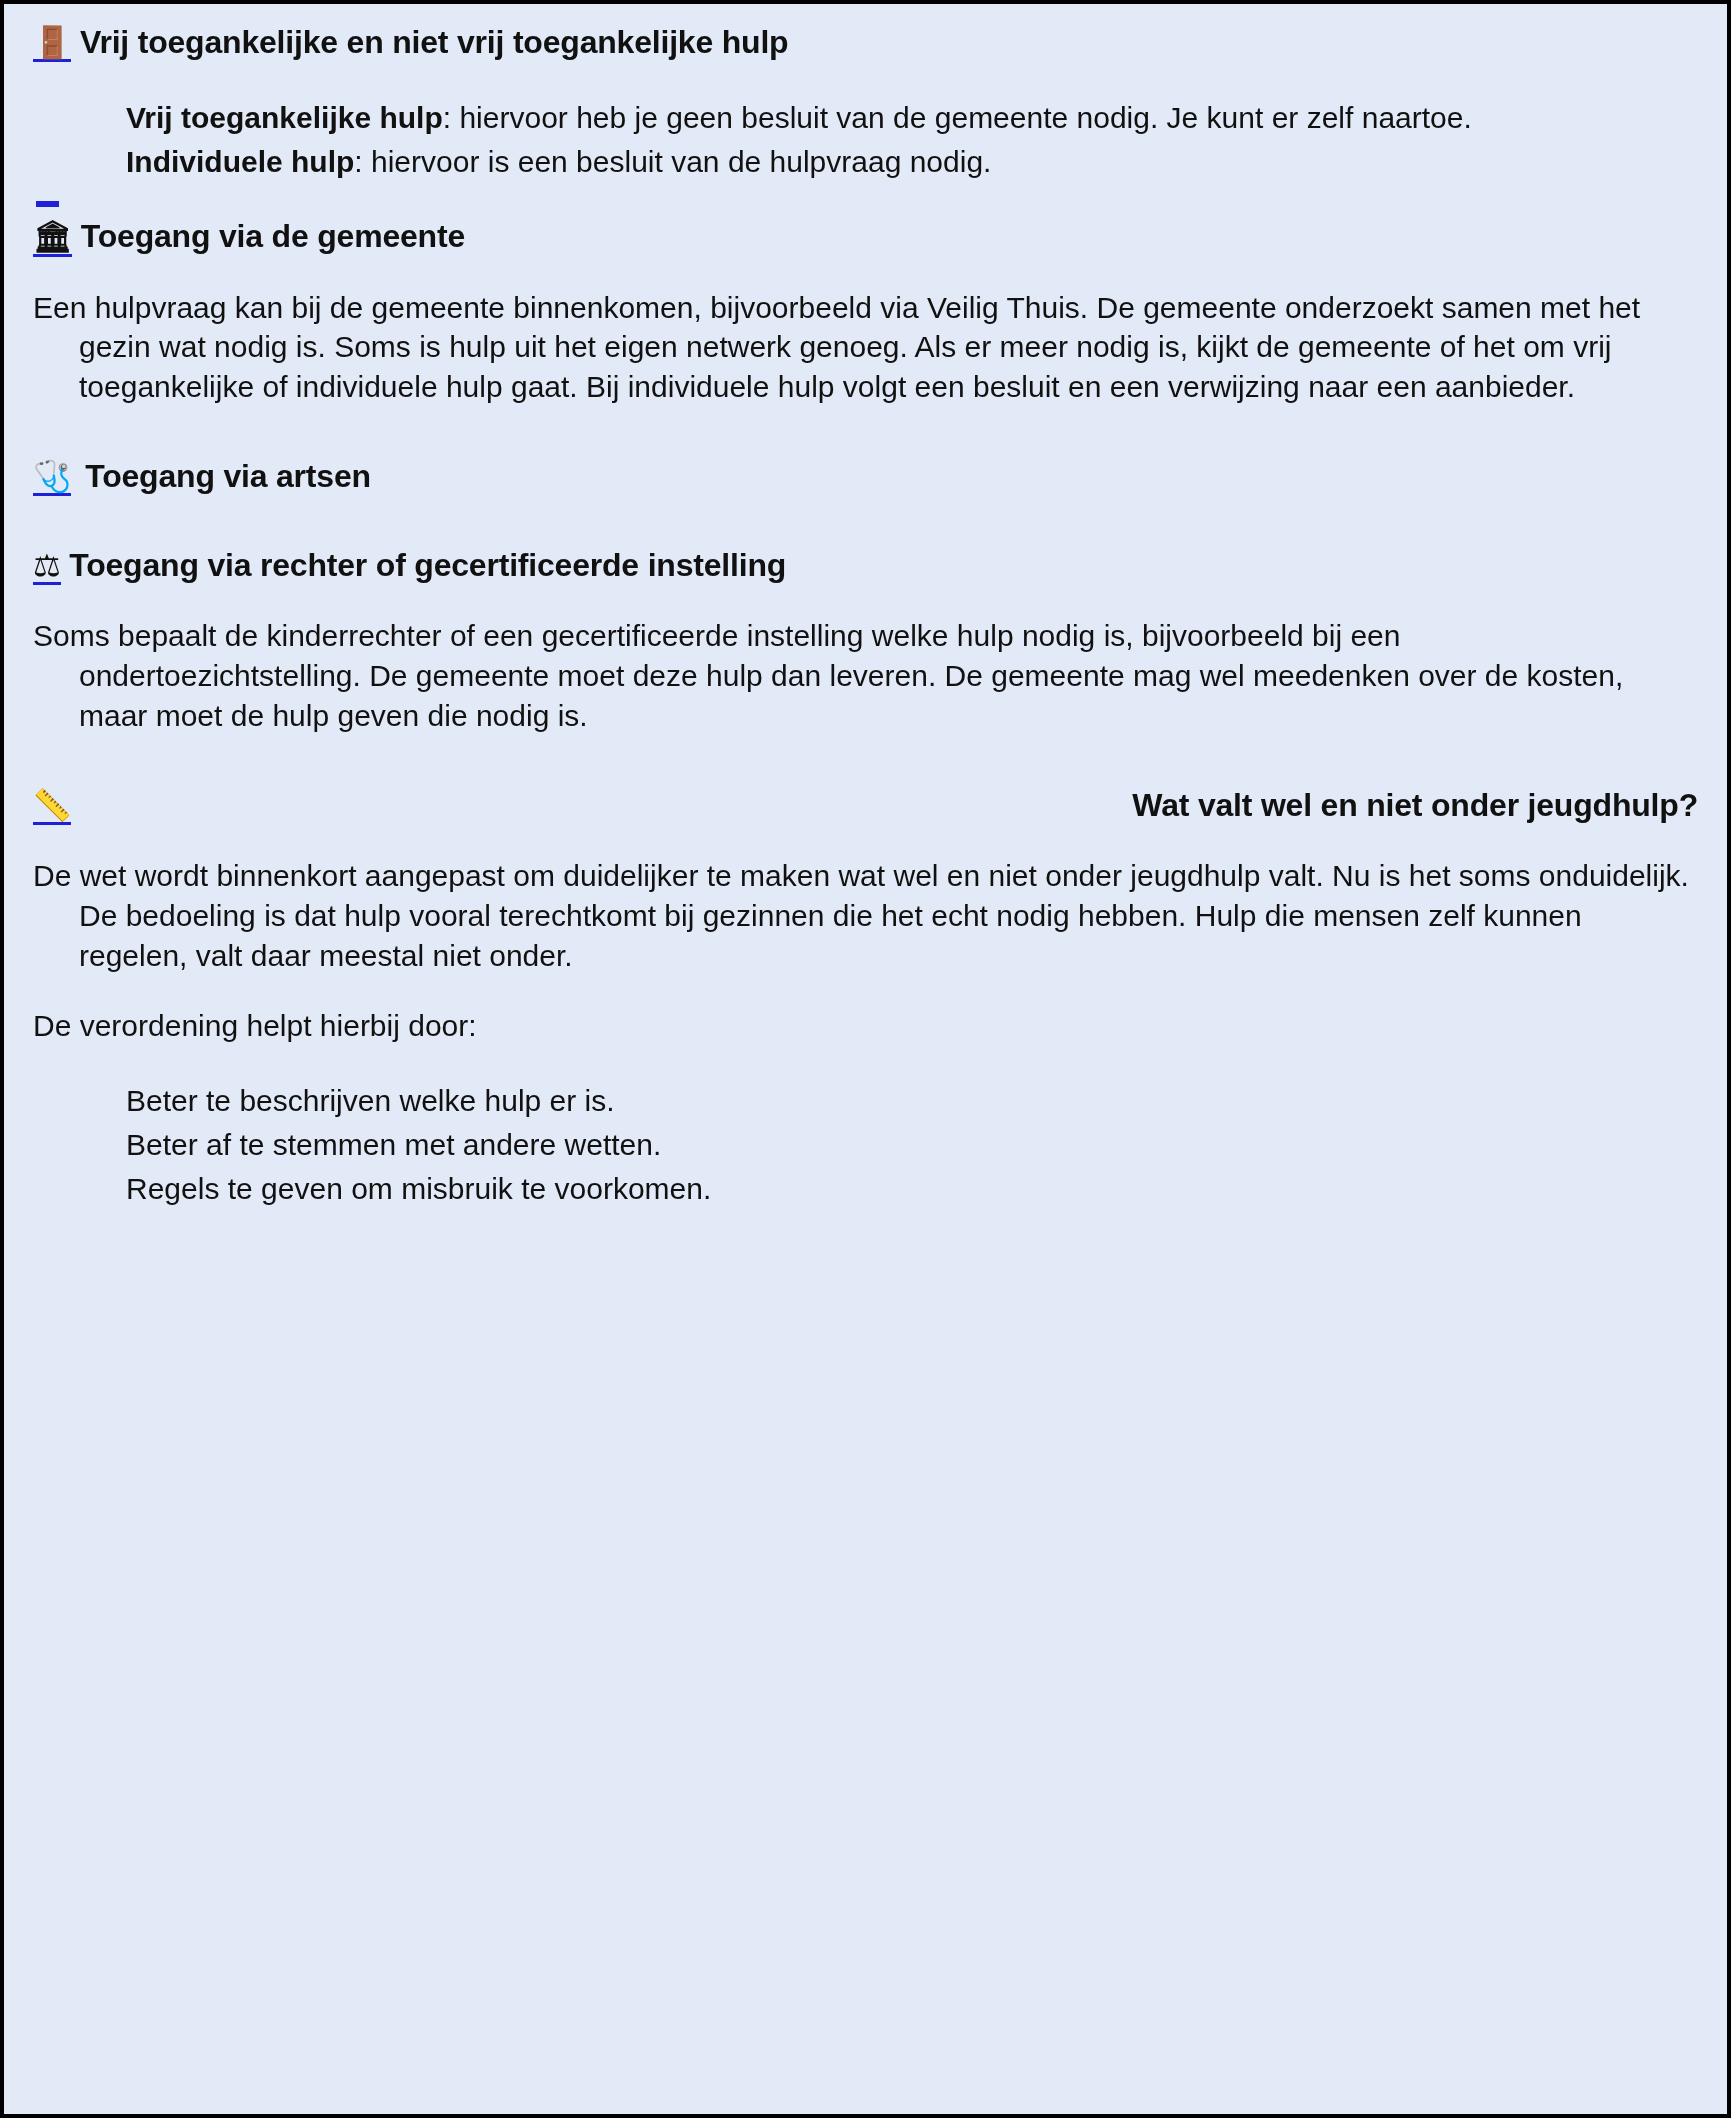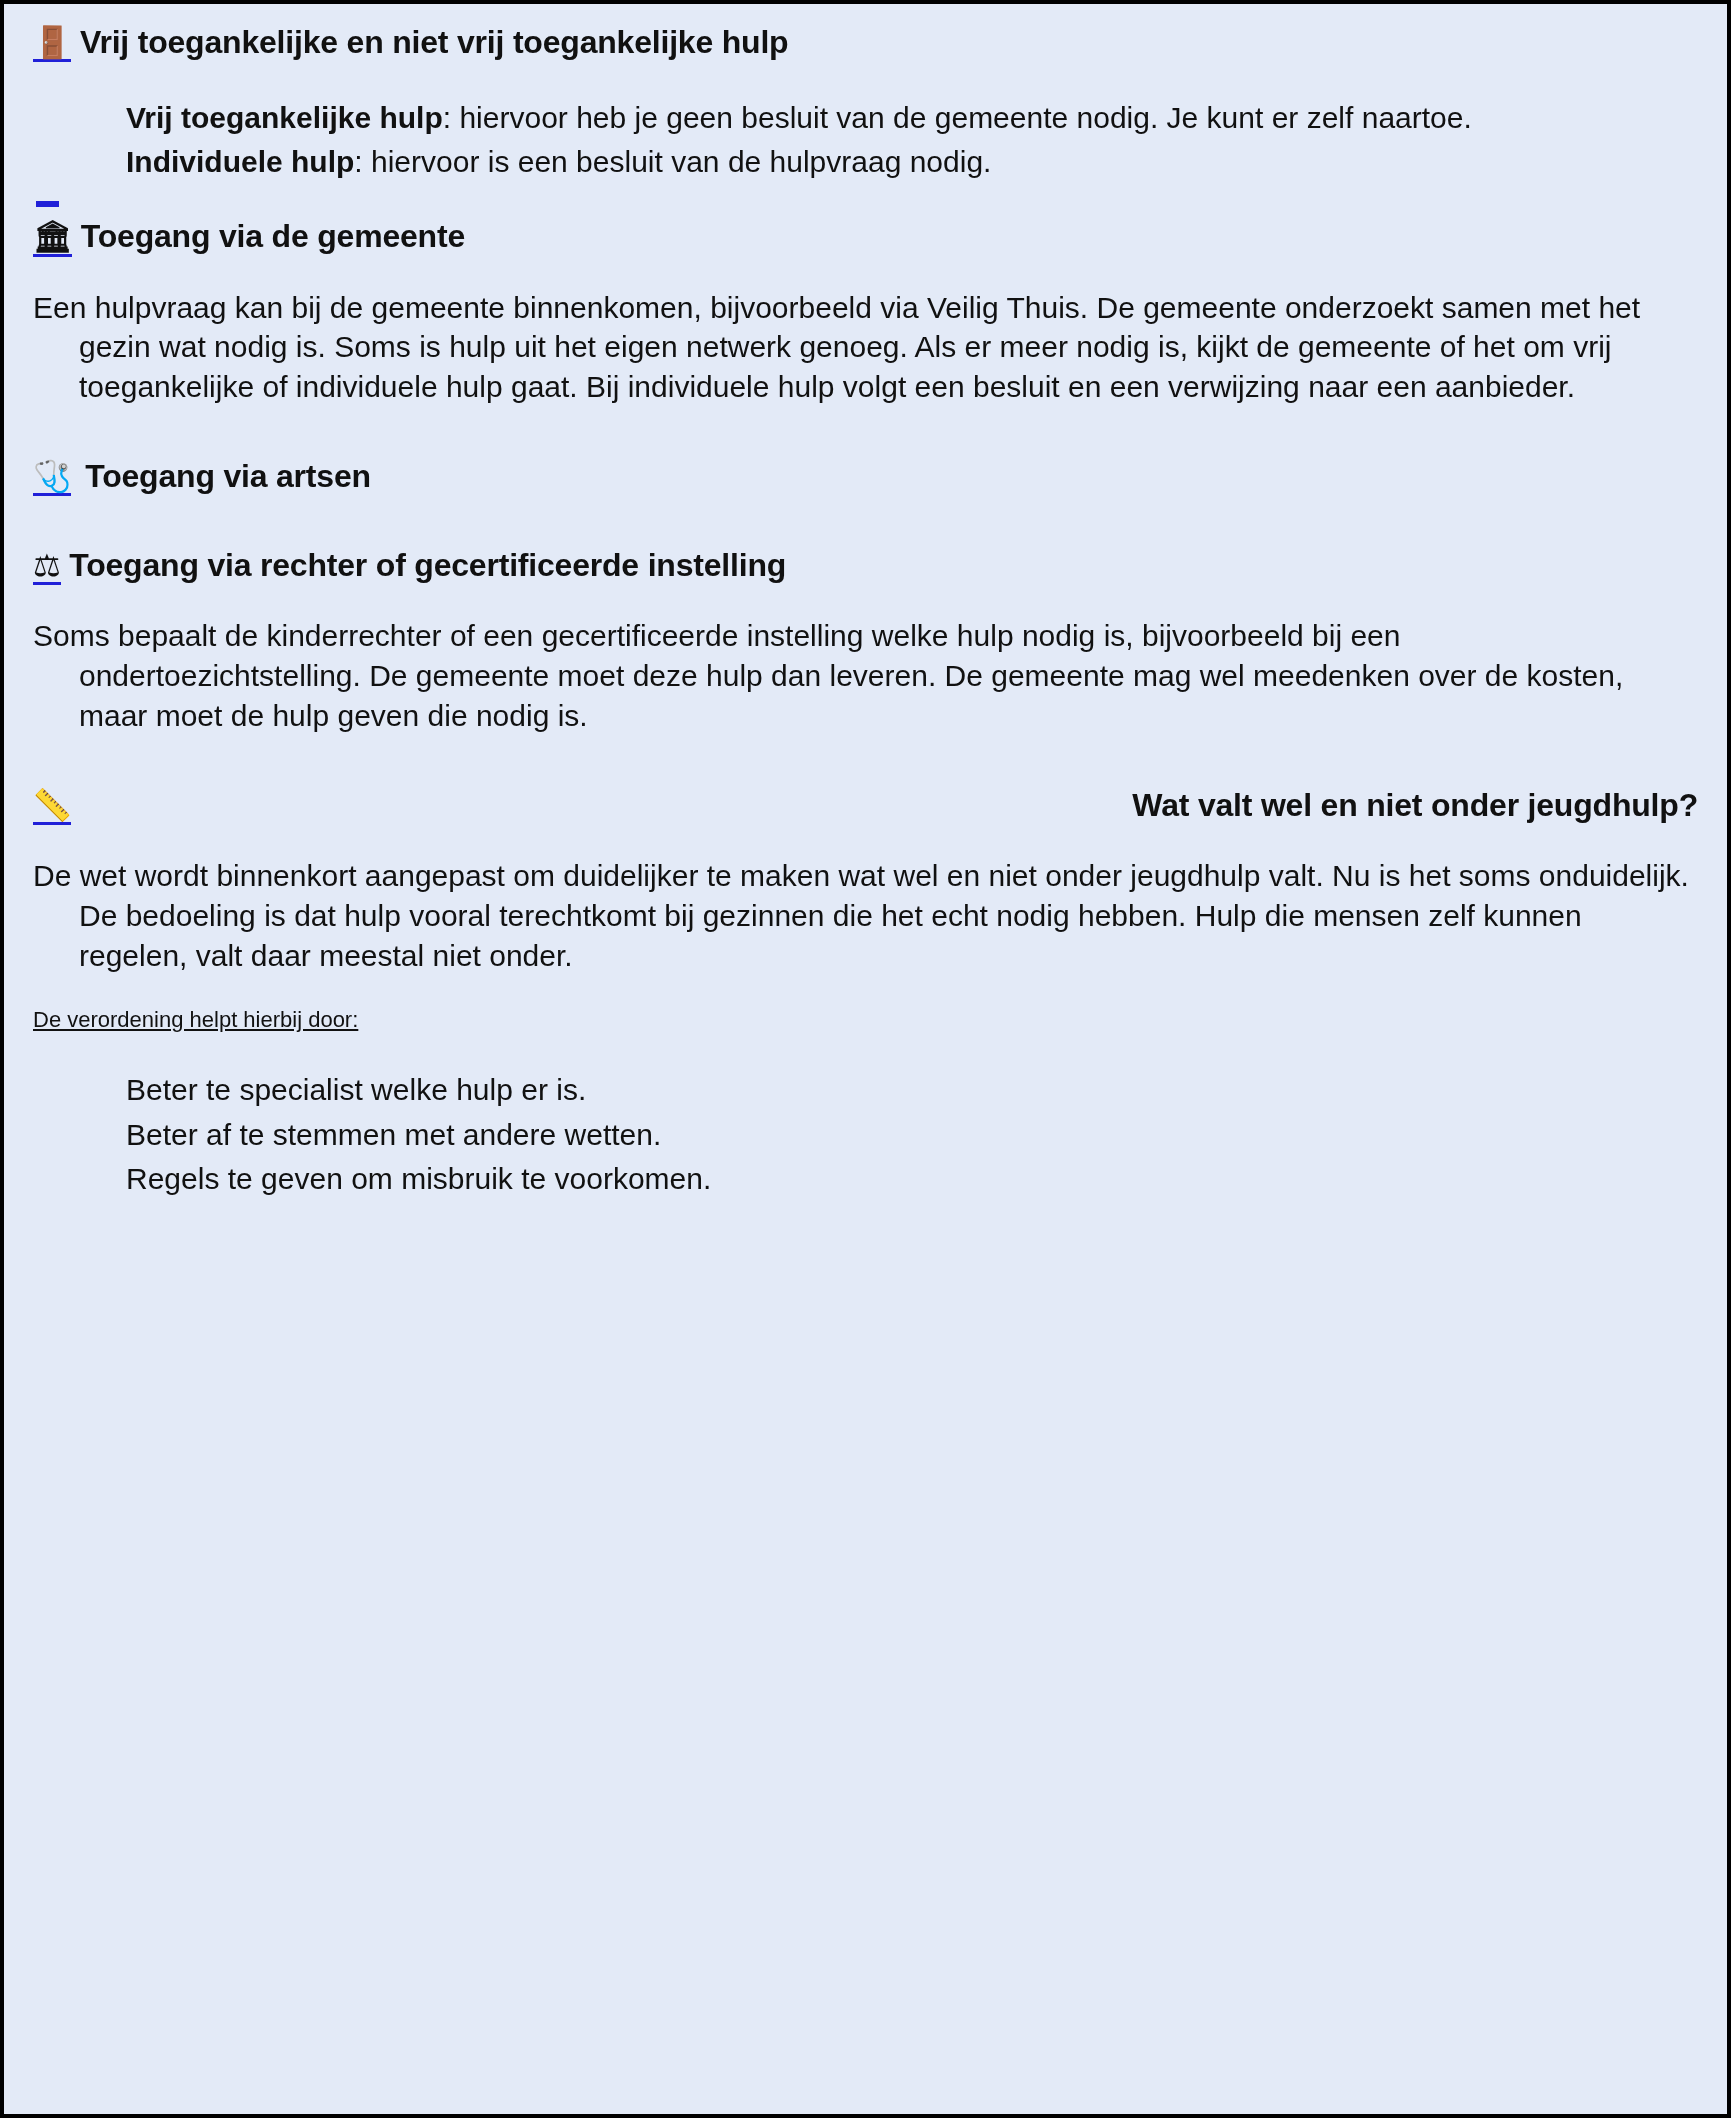--- a/index.html
+++ b/index.html
@@ -92,23 +92,22 @@
     margin-top: 31px;
     padding-left: 46px;
     text-indent: -46px;
     font-size: 30px;
     line-height: 1.33;
     padding-right: 8.6px;
   }
 
   
   .closing-lead {
-    font-size: 22px;
+    font-size: 30px;
     line-height: 1.3;
-    text-decoration: underline;
   }
   .bullet-list {
     margin: 36px 0 0 0;
     padding: 0 0 0 93px;
   }
   .bullet-item {
     font-size: 30px;
     line-height: 1.34;
     margin: 0;
   }
@@ -155,19 +154,19 @@
 
   <div class="section-heading" id="heading-jeugdhulp">
     <span class="h-icon">📏</span>
     <span class="h-text">Wat valt wel en niet onder jeugdhulp?</span>
   </div>
   <p class="body-para">De wet wordt binnenkort aangepast om duidelijker te maken wat wel en niet onder jeugdhulp valt. Nu is het soms onduidelijk. De bedoeling is dat hulp vooral terechtkomt bij gezinnen die het echt nodig hebben. Hulp die mensen zelf kunnen regelen, valt daar meestal niet onder.</p>
 
   <p class="closing-lead">De verordening helpt hierbij door:</p>
 
   <div class="bullet-list">
-    <p class="bullet-item">Beter te specialist welke hulp er is.</p>
+    <p class="bullet-item">Beter te beschrijven welke hulp er is.</p>
     <p class="bullet-item">Beter af te stemmen met andere wetten.</p>
     <p class="bullet-item">Regels te geven om misbruik te voorkomen.</p>
   </div>
 
 </div>
 
 
 </body></html>

